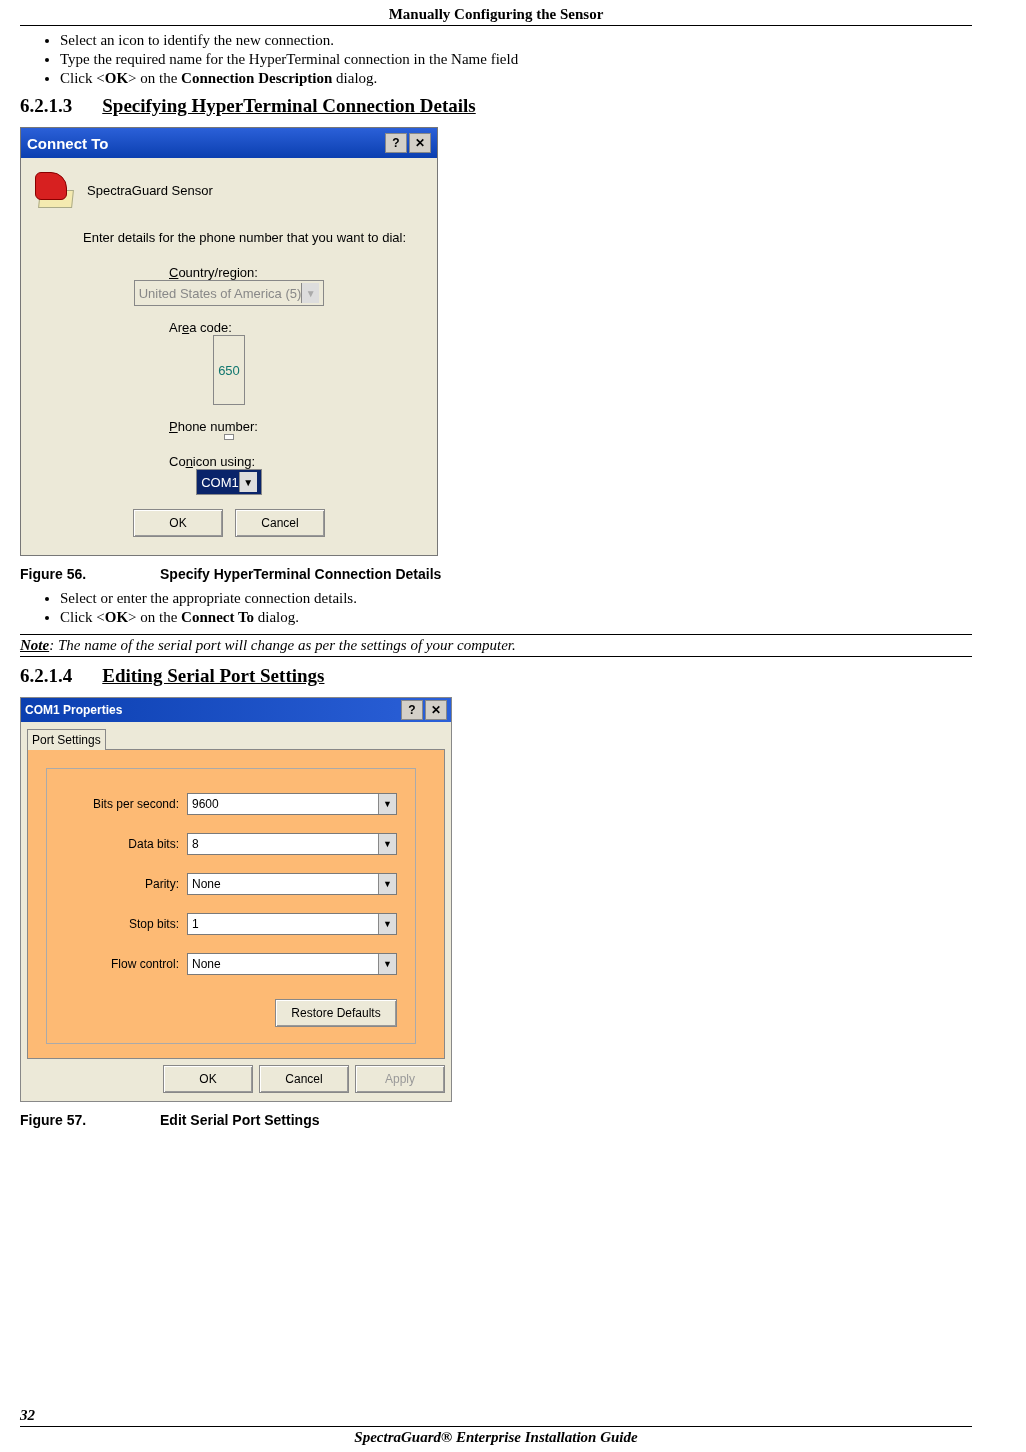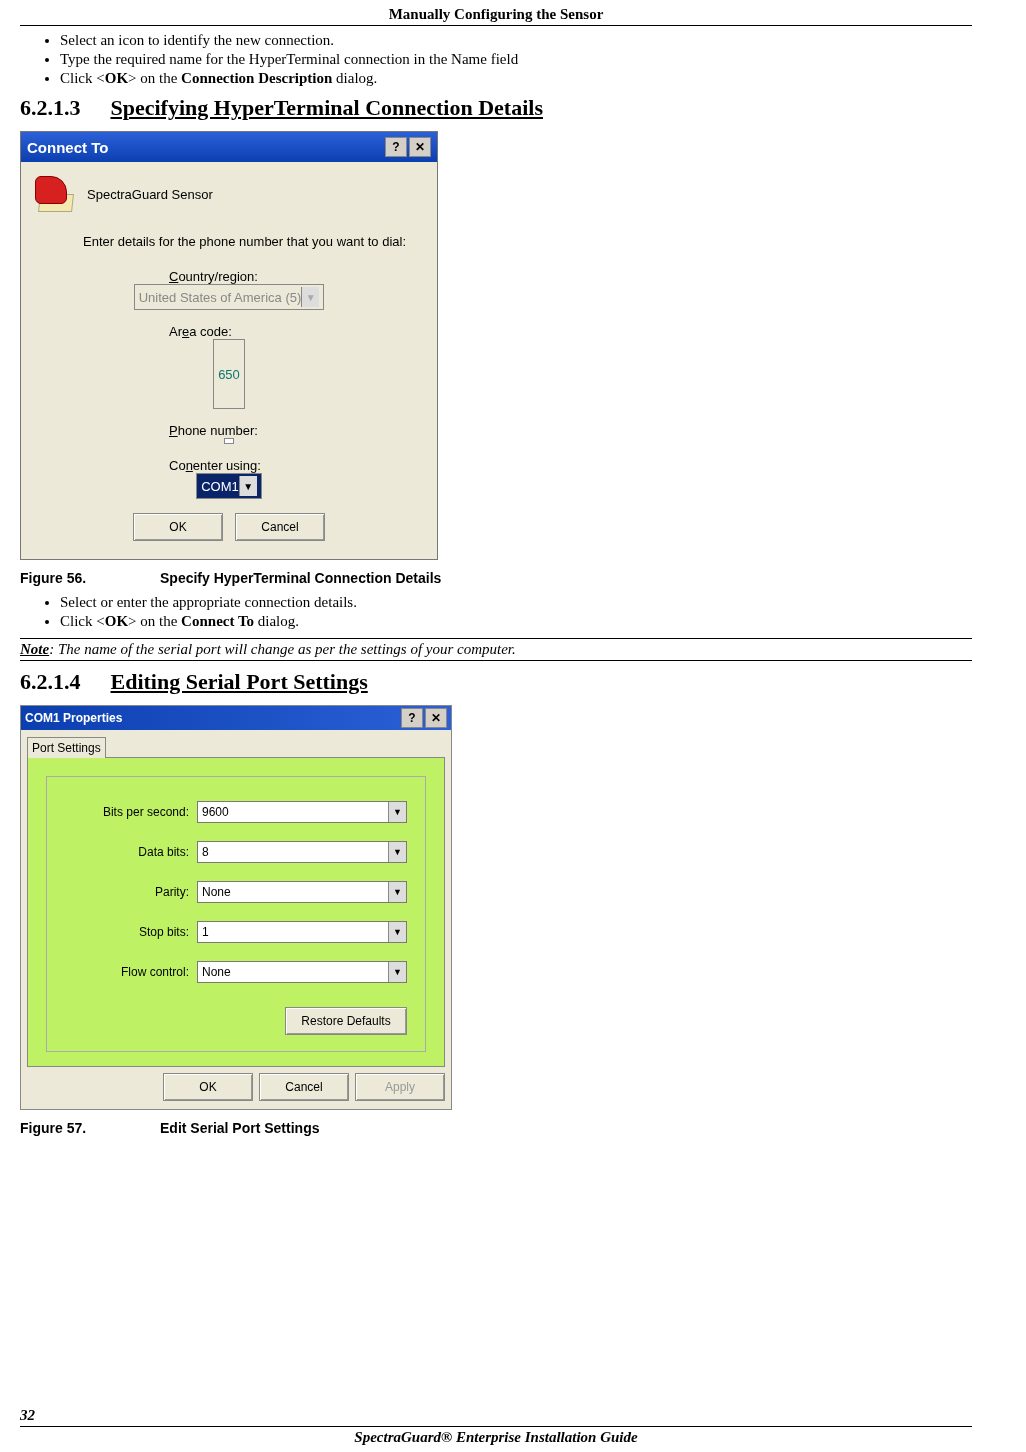--- a/index.html
+++ b/index.html
@@ -28,21 +28,21 @@
   }
   ul.body-list {
     margin: 2px 0 6px 40px;
     padding: 0;
   }
   ul.body-list li {
     margin-bottom: 2px;
   }
   .section-heading {
     font-weight: bold;
-    font-size: 22px;
+    font-size: 19px;
     margin: 8px 0 10px 0;
   }
   .section-heading .sec-num {
     display: inline-block;
     margin-right: 30px;
   }
   .section-heading .sec-title {
     text-decoration: underline;
   }
   .figure-caption {
@@ -255,22 +255,22 @@
     border: 1px solid #888;
     border-bottom: none;
     padding: 3px 4px;
     font-size: 12px;
     position: relative;
     top: 1px;
   }
   .tab-panel {
     margin: 0 6px 6px 6px;
     border: 1px solid #888;
-    background: #bef264;
-    padding: 18px 18px 14px 18px;
+    background: #fdba74;
+    padding: 18px 28px 14px 18px;
   }
   .inner-groupbox {
     border: 1px solid #aaa;
     padding: 24px 18px 16px 18px;
   }
   .form-row2 {
     display: flex;
     align-items: center;
     justify-content: flex-end;
     margin-bottom: 18px;
@@ -360,21 +360,21 @@
         <label><span>Ar</span><u>e</u><span>a code:</span></label>
         <div class="dlg-input disabled short">650</div>
       </div>
 
       <div class="form-row">
         <label><u>P</u><span>hone number:</span></label>
         <div class="dlg-input"></div>
       </div>
 
       <div class="form-row">
-        <label><span>Co</span><u>n</u><span>enter using:</span></label>
+        <label><span>Co</span><u>n</u><span>icon using:</span></label>
         <div class="dlg-select hl">
           <span>COM1</span>
           <span class="arrow">▼</span>
         </div>
       </div>
 
       <div class="dialog-buttons">
         <div class="win-btn">OK</div>
         <div class="win-btn">Cancel</div>
       </div>

